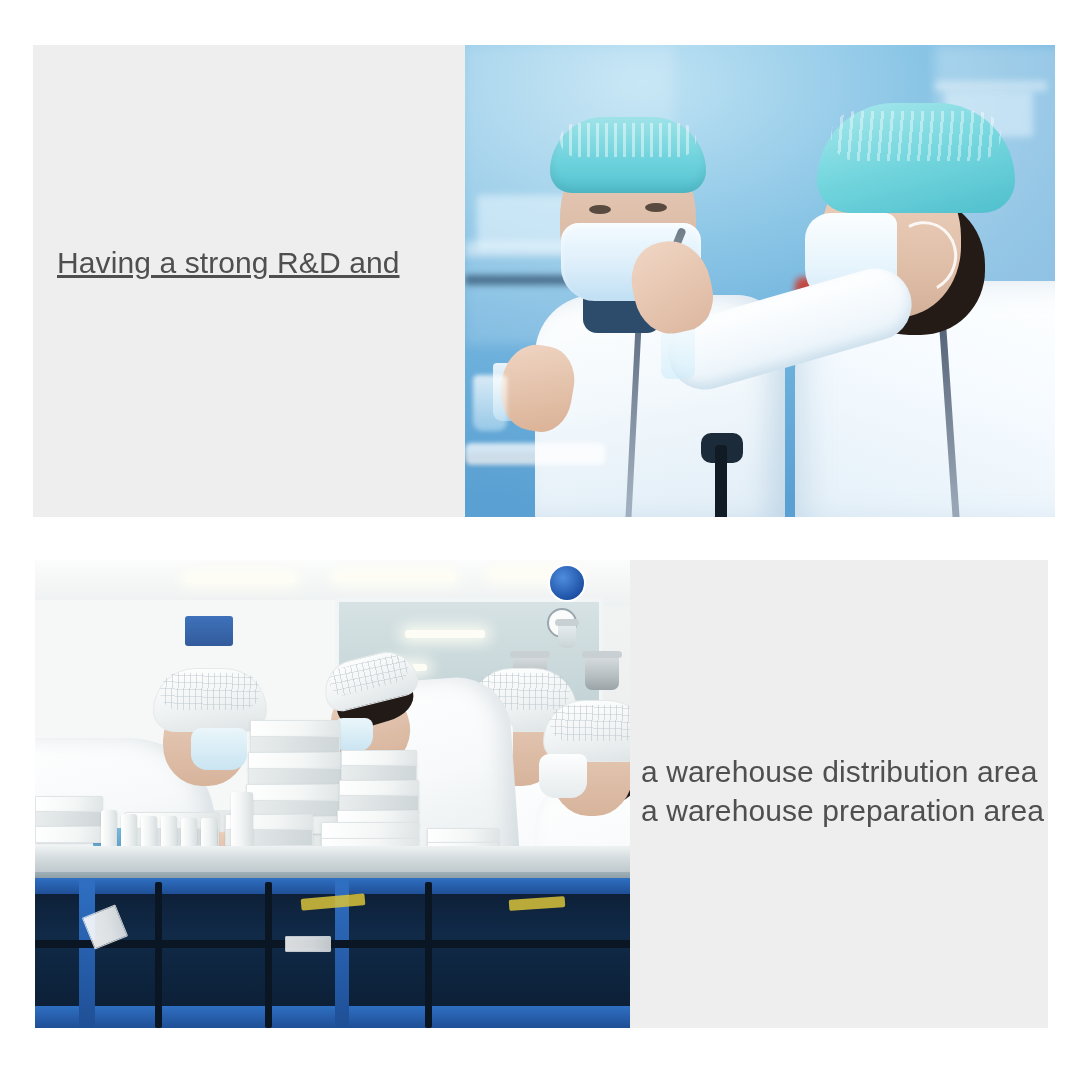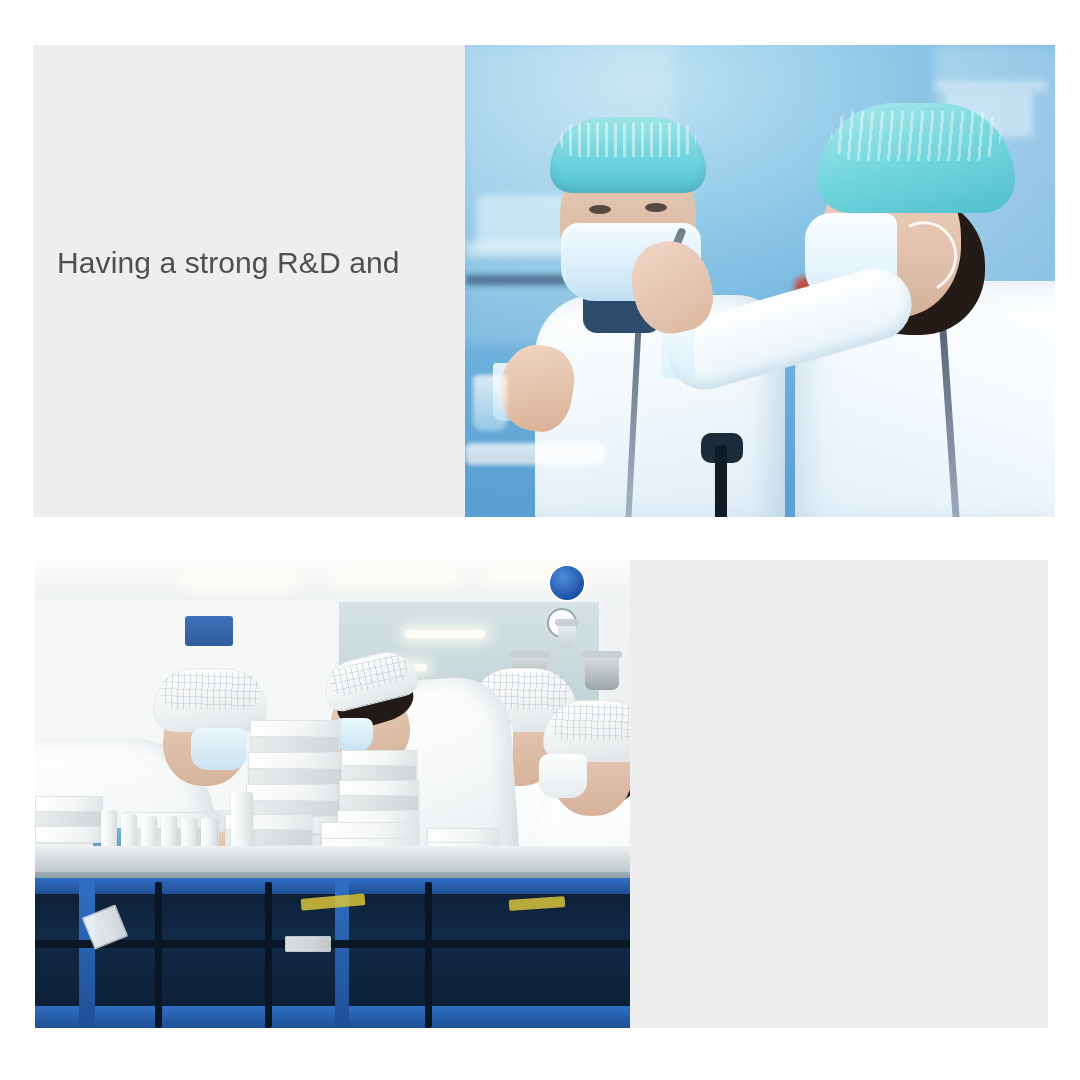--- a/index.html
+++ b/index.html
@@ -48,20 +48,21 @@
   .caption .line { display: block; }
 
   
   #top-gray-panel {
     left: 33px;  top: 45px;
     width: 432px; height: 472px;
   }
   #top-caption {
     left: 57px; top: 243px;
     text-align: left;
+    text-decoration: underline;
   }
 
   #top-photo {
     left: 465px; top: 45px;
     width: 590px; height: 472px;
   }
 
   
   #bottom-gray-panel {
     left: 600px; top: 560px;
@@ -509,20 +510,24 @@
       <div class="handA"></div>
       <div class="glassware" style="left:8px;top:330px;width:34px;height:56px;"></div>
       <div class="tray"></div>
       <div class="standknob"></div>
       <div class="standpole"></div>
     </div>
   </div>
 
   <div class="panel" id="bottom-gray-panel"></div>
 
+  <div class="caption" id="bottom-caption">
+    <span class="line">a warehouse distribution area</span>
+    <span class="line">a warehouse preparation area</span>
+  </div>
 
   <div class="photo" id="bottom-photo">
     <div class="pack-scene">
 
       <div class="pk-ceiling"></div>
       <div class="pk-light" style="left:150px;top:14px;width:110px;"></div>
       <div class="pk-light" style="left:300px;top:12px;width:120px;"></div>
       <div class="pk-light" style="left:455px;top:10px;width:90px;"></div>
 
       <div class="pk-wall-white" style="left:0;top:40px;width:300px;height:210px;"></div>

